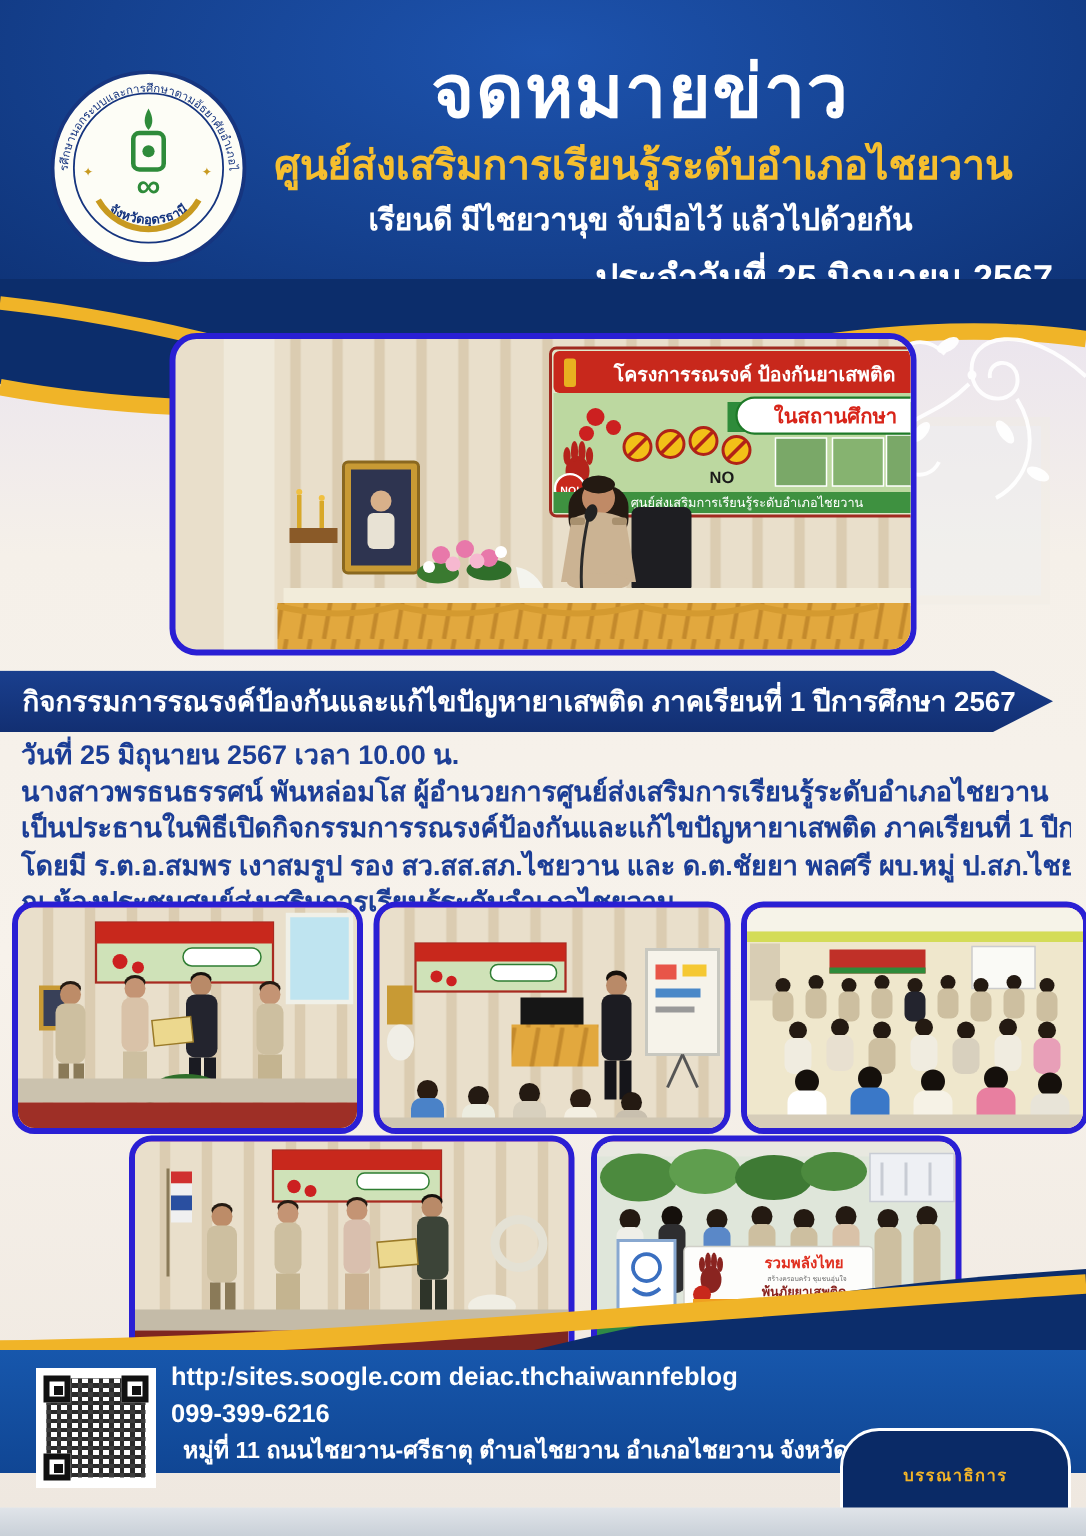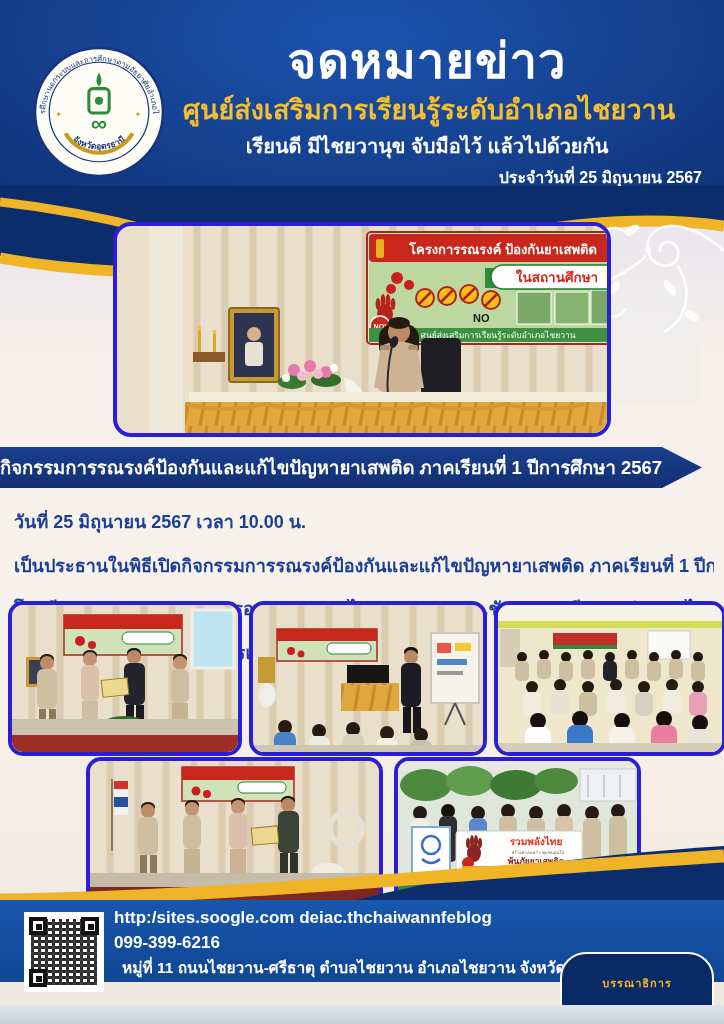--- a/index.html
+++ b/index.html
@@ -23,47 +23,47 @@
     position:absolute;left:0;top:0;width:724px;height:196px;
     background:radial-gradient(ellipse 90% 150% at 50% 18%,#1d53ae 0%,#15418f 45%,#0a2a68 100%);
   }
   .hdr-title{position:absolute;left:140px;right:10px;top:22px;text-align:center;
     color:#fff;font-size:49px;font-weight:bold;letter-spacing:1px;white-space:nowrap;}
   .hdr-org{position:absolute;left:140px;right:6px;top:88px;text-align:center;
     color:#f6bf2f;font-size:27px;font-weight:bold;white-space:nowrap;}
   .hdr-tagline{position:absolute;left:140px;right:10px;top:130px;text-align:center;
     color:#fff;font-size:20px;font-weight:bold;white-space:nowrap;}
   .hdr-date{position:absolute;right:22px;top:165px;text-align:right;
-    color:#fff;font-size:16px;font-weight:bold;white-space:nowrap;}
+    color:#fff;font-size:24px;font-weight:bold;white-space:nowrap;}
   .logo{position:absolute;left:33px;top:46px;width:132px;height:132px;}
 
   .swoosh-top{position:absolute;left:0;top:186px;width:724px;height:96px;}
   .flourish{position:absolute;right:0;top:196px;width:150px;height:150px;}
 
   
   .main-photo{
     position:absolute;left:113px;top:222px;width:498px;height:215px;
     border:4px solid #2a1fd4;border-radius:18px;overflow:hidden;background:#e9dfcb;padding-left:32px;
   }
   .main-photo svg{display:block;}
 
   
   .headline-arrow{
     position:absolute;left:0;top:447px;width:702px;height:41px;
     background:linear-gradient(180deg,#1a3f8e,#122f72);
     clip-path:polygon(0 0,662px 0,702px 50%,662px 100%,0 100%);
     display:flex;align-items:center;
   }
   .headline-arrow span{
-    color:#fff;font-size:18.5px;font-weight:bold;
+    color:#fff;font-size:18.5px;font-weight:bold;padding-left:15px;
     white-space:nowrap;overflow:hidden;}
 
   
   .body-text{position:absolute;left:14px;top:491px;width:700px;color:#1c3e96;}
-  .body-text div{font-size:18px;font-weight:600;line-height:24.5px;white-space:nowrap;overflow:hidden;margin-top:19px;}
+  .body-text div{font-size:18px;font-weight:600;line-height:24.5px;white-space:nowrap;overflow:hidden;}
 
   
   .photo{border:4px solid #2a1fd4;border-radius:15px;overflow:hidden;background:#fca5a5;flex:0 0 auto;}
   .photo svg{display:block;}
   .row1{position:absolute;left:8px;top:601px;display:flex;gap:7px;}
   .row2{position:absolute;left:86px;top:757px;display:flex;gap:11px;}
 
   
   .swoosh-bottom{position:absolute;left:0;top:842px;width:724px;height:62px;}
   .footer{
@@ -266,20 +266,21 @@
       <path d="M36,178 q40,10 80,0 q40,10 80,0 q40,10 80,0 q40,10 80,0 q40,10 80,0" fill="none" stroke="#d49a30" stroke-width="4"></path>
     </svg>
   </div>
 
   <div class="headline-arrow">
     <span>กิจกรรมการรณรงค์ป้องกันและแก้ไขปัญหายาเสพติด ภาคเรียนที่ 1 ปีการศึกษา 2567</span>
   </div>
 
   <div class="body-text">
     <div>วันที่ 25 มิถุนายน 2567 เวลา 10.00 น.</div>
+    <div>นางสาวพรธนธรรศน์ พันหล่อมโส ผู้อำนวยการศูนย์ส่งเสริมการเรียนรู้ระดับอำเภอไชยวาน</div>
     <div>เป็นประธานในพิธีเปิดกิจกรรมการรณรงค์ป้องกันและแก้ไขปัญหายาเสพติด ภาคเรียนที่ 1 ปีการศึกษา 2567</div>
     <div>โดยมี ร.ต.อ.สมพร เงาสมรูป รอง สว.สส.สภ.ไชยวาน และ ด.ต.ชัยยา พลศรี ผบ.หมู่ ป.สภ.ไชยวาน เป็นวิทยากร</div>
     <div>ณ ห้องประชุมศูนย์ส่งเสริมการเรียนรู้ระดับอำเภอไชยวาน</div>
   </div>
 
   <div class="row1">
 
     <div class="photo">
       <svg width="226" height="147" viewBox="0 0 226 147">
         <rect width="226" height="147" fill="url(#curt)"></rect>

